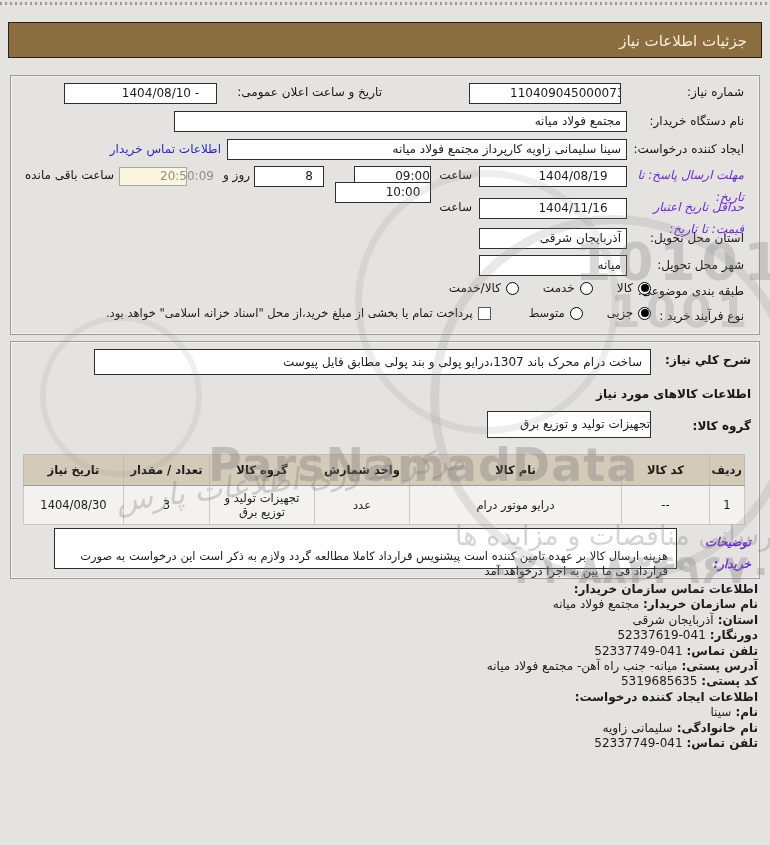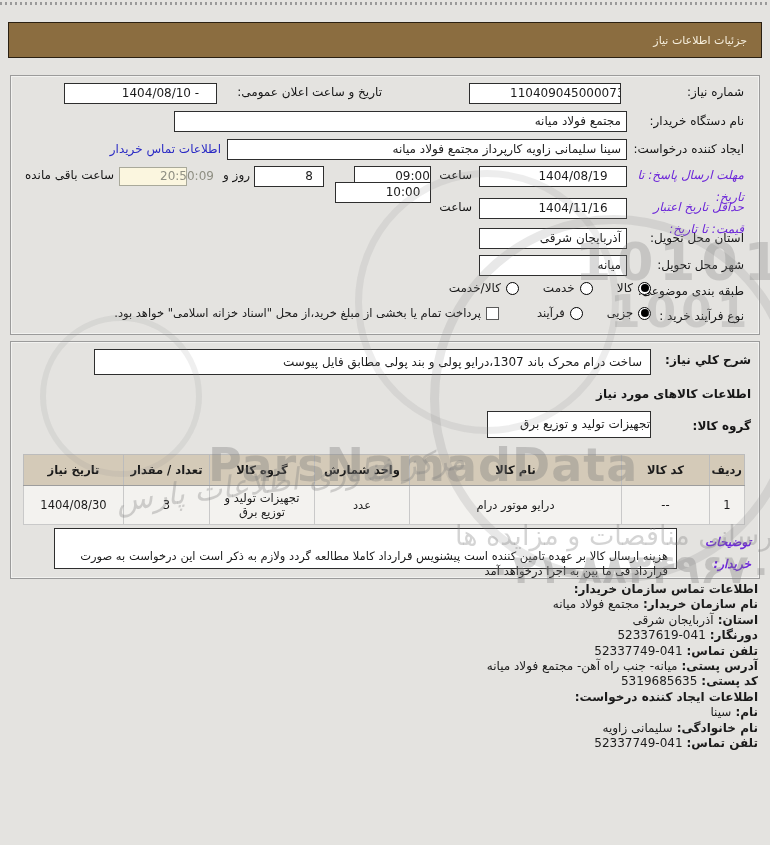--- a/index.html
+++ b/index.html
@@ -8,21 +8,21 @@
     position:relative; width:770px; height:845px; margin:0;
     background:#e4e3e0; overflow:hidden; direction:rtl;
     font-family:"DejaVu Sans","Liberation Sans",sans-serif;
     font-size:12px; color:#1b1b1b;
   }
   .top-dots{position:absolute;top:2px;left:0;right:0;height:3px;
     background:repeating-linear-gradient(90deg,#9a9a9a 0 2px,transparent 2px 5px);}
   .title-bar{
     position:absolute; top:22px; left:8px; right:8px; height:36px;
     background:#8b6d40; border:1px solid #2a2012; color:#f6efdd;
-    line-height:36px; padding-right:14px; font-size:11px; box-sizing:border-box;
+    line-height:36px; padding-right:14px; font-size:15px; box-sizing:border-box;
   }
   .box{position:absolute; left:10px; right:10px; border:1px solid #9b9b9b;
     box-shadow:inset 0 0 0 1px #f2f2f0; background:transparent;}
   .box1{top:75px; height:258px;}
   .box2{top:341px; height:236px;}
   .lbl{position:absolute; white-space:nowrap; color:#161616;}
   .lbl2{position:absolute; line-height:22px; color:#6d28d9;font-style:italic;}
   .b{font-weight:bold;}
   .field{
     position:absolute; background:#fff; border:1px solid #2e2e2e;
@@ -123,21 +123,21 @@
       <span class="optlbl">خدمت</span>
       <span class="radio gap"></span>
       <span class="optlbl">کالا/خدمت</span>
     </div>
 
     <div class="lbl" style="top:233px; right:15px;">نوع فرآیند خرید :</div>
     <div class="optrow small" style="top:230px; right:108px;">
       <span class="radio sel"></span>
       <span class="optlbl">جزیی</span>
       <span class="radio gap"></span>
-      <span class="optlbl">فرآیند</span>
+      <span class="optlbl">متوسط</span>
       <span class="checkbox" style="margin-right:38px;"></span>
       <span class="optlbl">پرداخت تمام یا بخشی از مبلغ خرید،از محل "اسناد خزانه اسلامی" خواهد بود.</span>
     </div>
   </div>
 
   <div class="box box2">
 
     <div class="lbl b" style="top:11px; right:8px;">شرح کلي نیاز:</div>
     <div class="descbox" style="top:7px; right:108px; width:557px; height:26px; line-height:24px;">ساخت درام محرک باند 1307،درایو پولی و بند پولی مطابق فایل پیوست</div>
 

